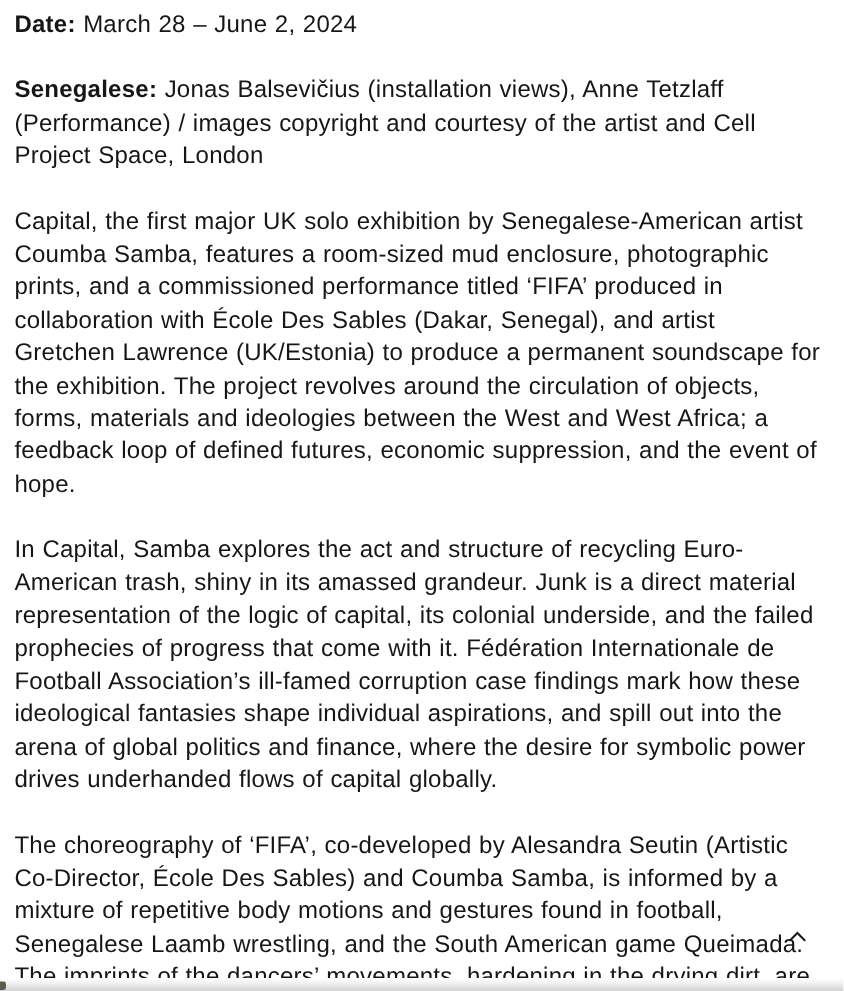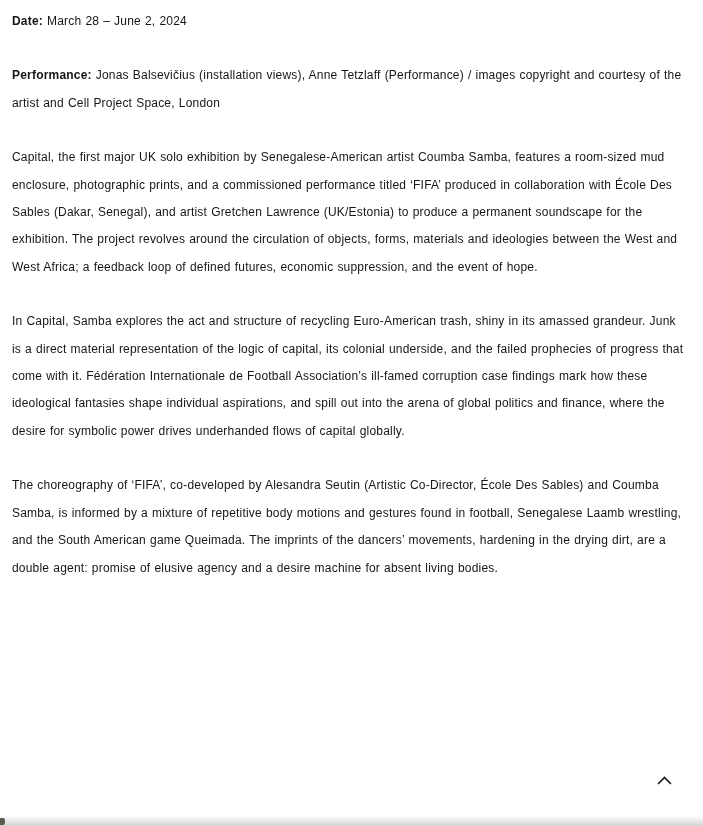--- a/index.html
+++ b/index.html
@@ -15,21 +15,21 @@
     font-family: "Liberation Sans", sans-serif;
     color: #161616;
   }
   main.article {
     padding: 8px 15px 0 12px;
     box-sizing: border-box;
     width: 700px;
   }
   p.para {
     margin: 0 0 27px 0;
-    font-size: 12px;
+    font-size: 20px;
     line-height: 27.4px;
     letter-spacing: 0.2px;
     word-spacing: 0.5px;
   }
   .seg-bold   { font-weight: 700; }
   .seg-italic { }
   .seg-regular{ font-weight: 400; }
 
   .scroll-top-btn {
     position: absolute;
@@ -68,21 +68,21 @@
     background: #5a5c4e;
     border-radius: 0 2px 2px 0;
   }
 </style>
 </head>
 <body>
 
 <main class="article">
   <div>
       <p class="para"><span class="seg-bold">Date:</span><span class="seg-regular"> March 28 – June 2, 2024</span></p>
-      <p class="para"><span class="seg-bold">Performance:</span><span class="seg-regular"> Jonas Balsevičius (installation views), Anne Tetzlaff (Performance) / images copyright and courtesy of the artist and Cell Project Space, London</span></p>
+      <p class="para"><span class="seg-bold">Senegalese:</span><span class="seg-regular"> Jonas Balsevičius (installation views), Anne Tetzlaff (Performance) / images copyright and courtesy of the artist and Cell Project Space, London</span></p>
       <p class="para"><span class="seg-italic">Capital</span><span class="seg-regular">, the first major UK solo exhibition by Senegalese-American artist Coumba Samba, features a room-sized mud enclosure, photographic prints, and a commissioned performance titled ‘FIFA’ produced in collaboration with École Des Sables (Dakar, Senegal), and artist Gretchen Lawrence (UK/Estonia) to produce a permanent soundscape for the exhibition. The project revolves around the circulation of objects, forms, materials and ideologies between the West and West Africa; a feedback loop of defined futures, economic suppression, and the event of hope.</span></p>
       <p class="para"><span class="seg-regular">In </span><span class="seg-italic">Capital</span><span class="seg-regular">, Samba explores the act and structure of recycling Euro-American trash, shiny in its amassed grandeur. Junk is a direct material representation of the logic of capital, its colonial underside, and the failed prophecies of progress that come with it. Fédération Internationale de Football Association’s ill-famed corruption case findings mark how these ideological fantasies shape individual aspirations, and spill out into the arena of global politics and finance, where the desire for symbolic power drives underhanded flows of capital globally.</span></p>
       <p class="para"><span class="seg-regular">The choreography of ‘FIFA’, co-developed by Alesandra Seutin (Artistic Co-Director, École Des Sables) and Coumba Samba, is informed by a mixture of repetitive body motions and gestures found in football, Senegalese Laamb wrestling, and the South American game Queimada. The imprints of the dancers’ movements, hardening in the drying dirt, are a double agent:  promise of elusive agency and a desire machine for absent living bodies.</span></p>
     </div>
 </main>
 
 <button class="scroll-top-btn" aria-label="scroll to top">
   <span class="icon-wrap">
     <svg width="17" height="11" viewBox="0 0 17 11">
       <polyline points="2.5,8.5 8.5,2.5 14.5,8.5" fill="none" stroke="#1a1a1a" stroke-width="1.7" stroke-linecap="round" stroke-linejoin="miter"></polyline>

